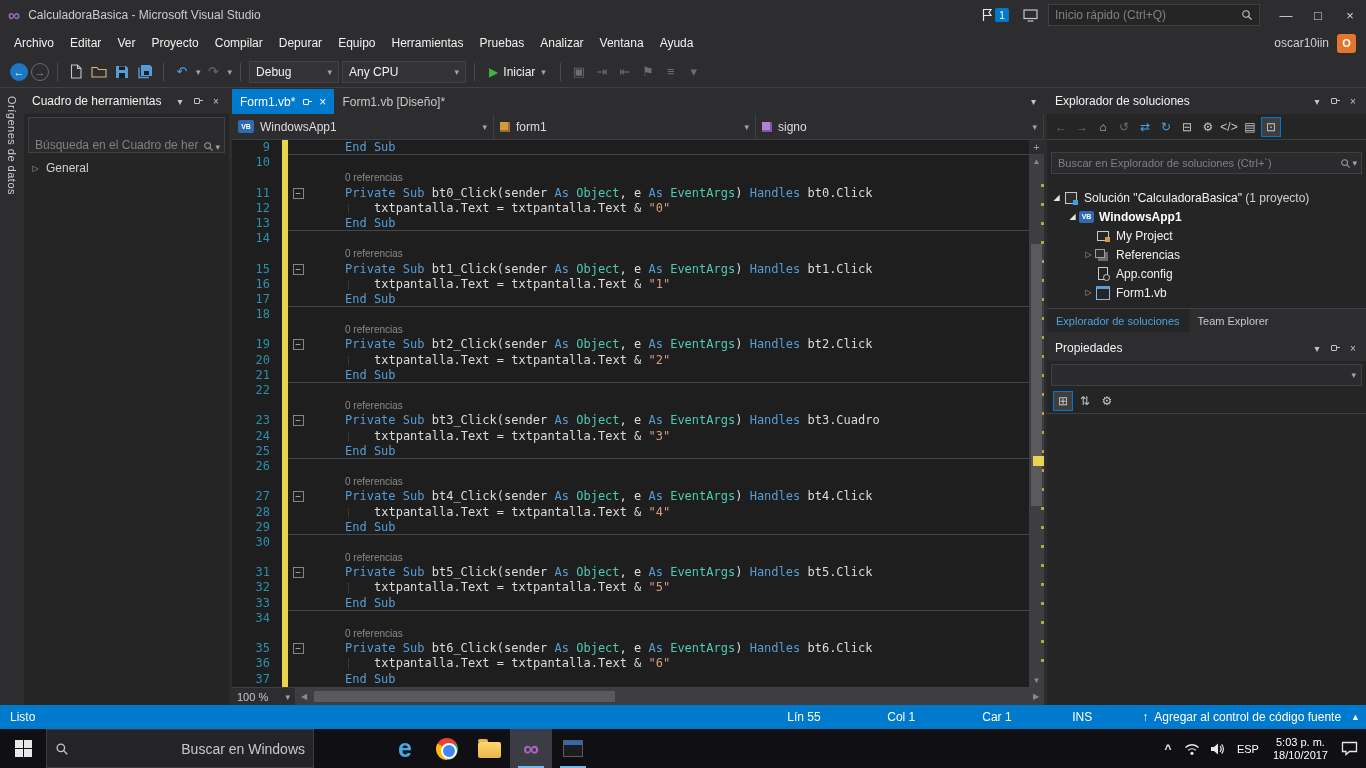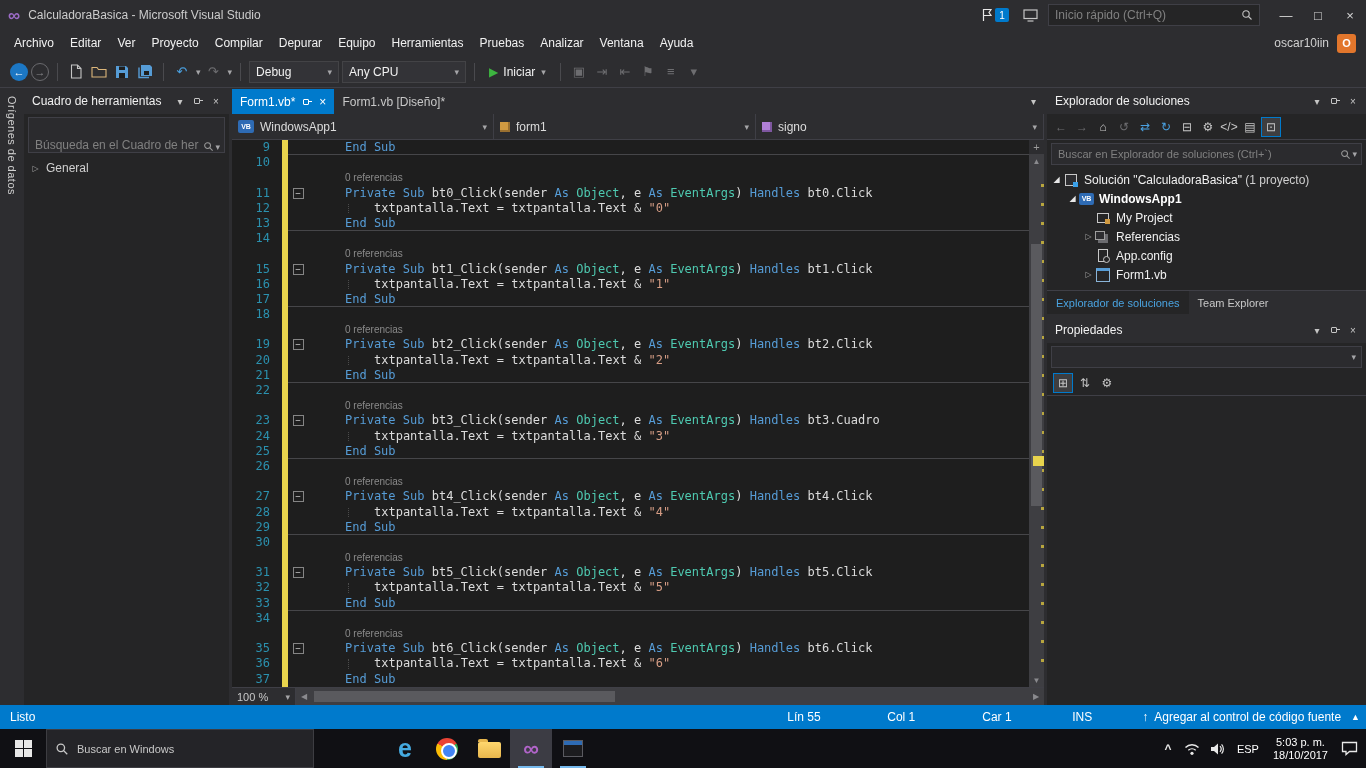--- a/index.html
+++ b/index.html
@@ -141,21 +141,21 @@
   .htrack { flex:1; position:relative; height:100%; }
   .hthumb { position:absolute; left:2px; top:3px; bottom:3px; width:42%; background:#5a5a5e; }
 
   
   .rightcol { width:322px; background:#252526; display:flex; flex-direction:column; border-left:3px solid #2d2d30; }
   .se-toolbar { height:26px; display:flex; align-items:center; padding:0 4px; gap:1px; background:#252526;
                 border-bottom:1px solid #3f3f46; }
   .se-ic { min-width:20px; height:20px; display:flex; align-items:center; justify-content:center; color:#c5c5c5;
            font-size:12px; }
   .se-ic.selected { border:1px solid #007acc; background:#3e3e40; }
-  .se-search { margin:3px 4px; height:22px; background:#2b2b2e; border:1px solid #3f3f46; display:flex;
+  .se-search { margin:12px 4px; height:22px; background:#2b2b2e; border:1px solid #3f3f46; display:flex;
                align-items:center; padding:0 4px 0 6px; color:#808080; font-size:11px; }
   .se-search .ph { flex:1; overflow:hidden; white-space:nowrap; }
   .tree { padding-top:2px; }
   .trow { display:flex; align-items:center; height:19px; color:#f1f1f1; }
   .tico { width:16px; height:14px; margin:0 5px 0 1px; display:inline-flex; align-items:center; justify-content:center;
           flex:none; position:relative; font-size:9px; }
   .tico-solution::before { content:""; width:10px; height:10px; border:1px solid #c8c8c8; background:#2d2d30; }
   .tico-solution::after { content:""; position:absolute; right:1px; bottom:0; width:5px; height:5px; background:#3aa0e8; }
   .tico-vb-project { background:#2e6bb4; border-radius:2px; color:#fff; font-weight:bold; font-size:7px; width:15px; height:12px; }
   .tico-my-project::before { content:""; width:10px; height:8px; border:1px solid #c8c8c8; }
@@ -185,21 +185,21 @@
   .sb-line { width:100px; } .sb-col { width:95px; } .sb-char { width:90px; } .sb-ins { width:70px; }
   .sb-sc { display:flex; align-items:center; gap:6px; padding-right:10px; }
   .sb-exp { font-size:9px; padding-right:6px; }
 
   
   .taskbar { height:39px; background:#101014; display:flex; align-items:stretch; }
   .tb-start { width:46px; display:flex; align-items:center; justify-content:center; }
   .winlogo { display:grid; grid-template-columns:8px 8px; grid-template-rows:8px 8px; gap:1px; }
   .winlogo i { background:#e8e8e8; }
   .tb-search { width:268px; background:#242428; border:1px solid #3d3d42; display:flex; align-items:center;
-               gap:8px; padding:0 8px; color:#c8c8c8; font-size:11px; margin:0; }
+               gap:0; padding:0 8px; color:#c8c8c8; font-size:14px; margin:0;justify-content:space-between; }
   .tb-apps { display:flex; margin-left:70px; }
   .tb-app { width:42px; display:flex; align-items:center; justify-content:center; position:relative; }
   .tb-app.running::after { content:""; position:absolute; left:8px; right:8px; bottom:0; height:2px; background:#76b9ed; }
   .tb-app.active-app { background:#3c3c44; }
   .edge-e { color:#45aae0; font-size:25px; font-weight:bold; line-height:1; }
   .chrome { width:22px; height:22px; border-radius:50%; position:relative;
             background:conic-gradient(from -60deg, #ea4335 0 120deg, #34a853 120deg 240deg, #fbbc05 240deg 360deg); }
   .chrome::after { content:""; position:absolute; left:5px; top:5px; width:12px; height:12px; border-radius:50%;
                    background:#4285f4; border:2px solid #fff; }
   .folder { width:23px; height:16px; background:linear-gradient(#ffd76e,#e8b64c); border-radius:2px; position:relative; margin-top:3px; }

